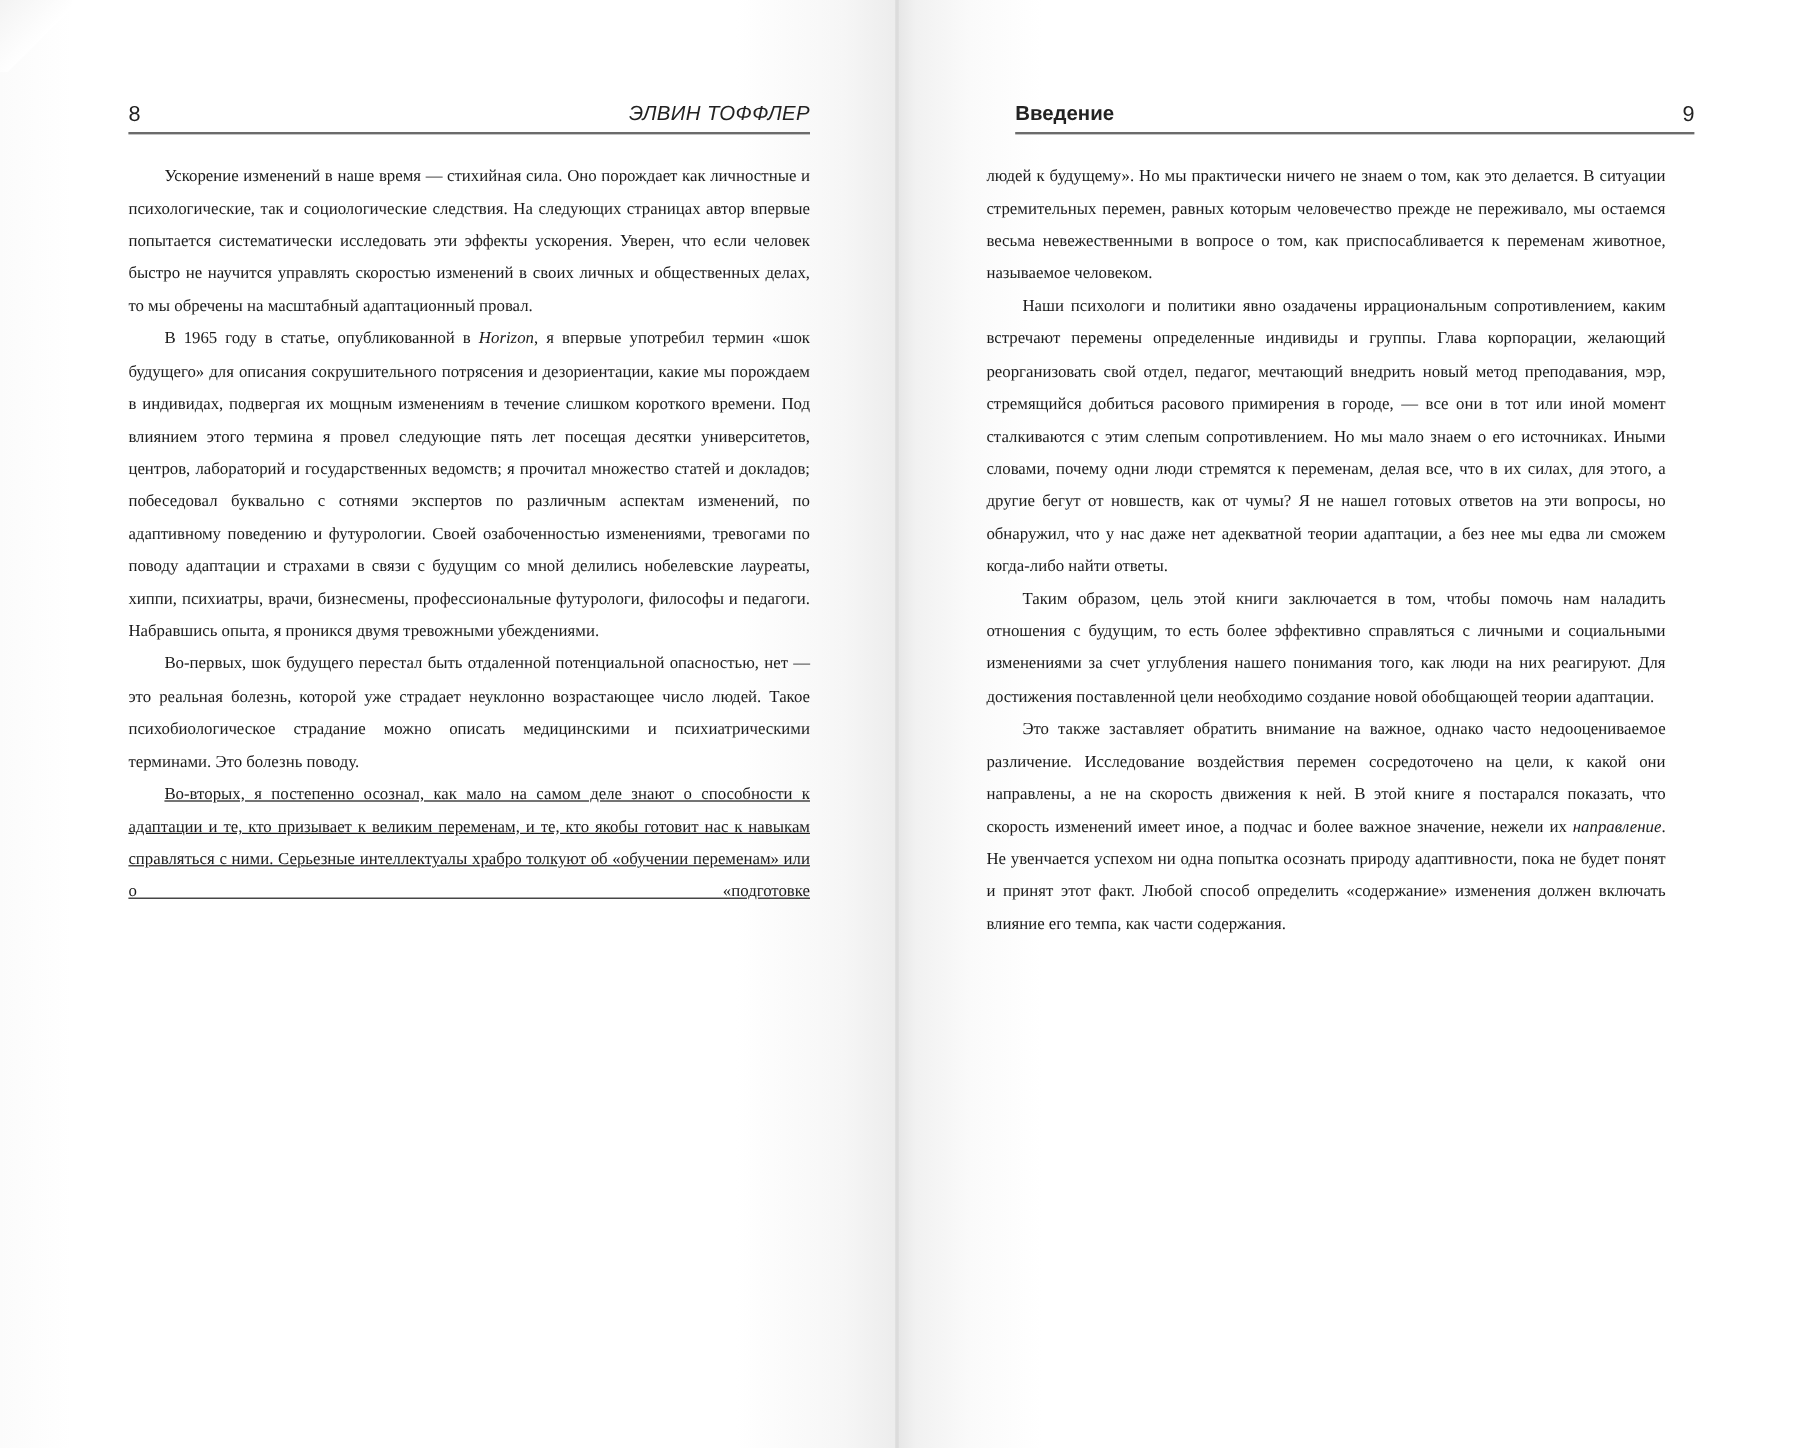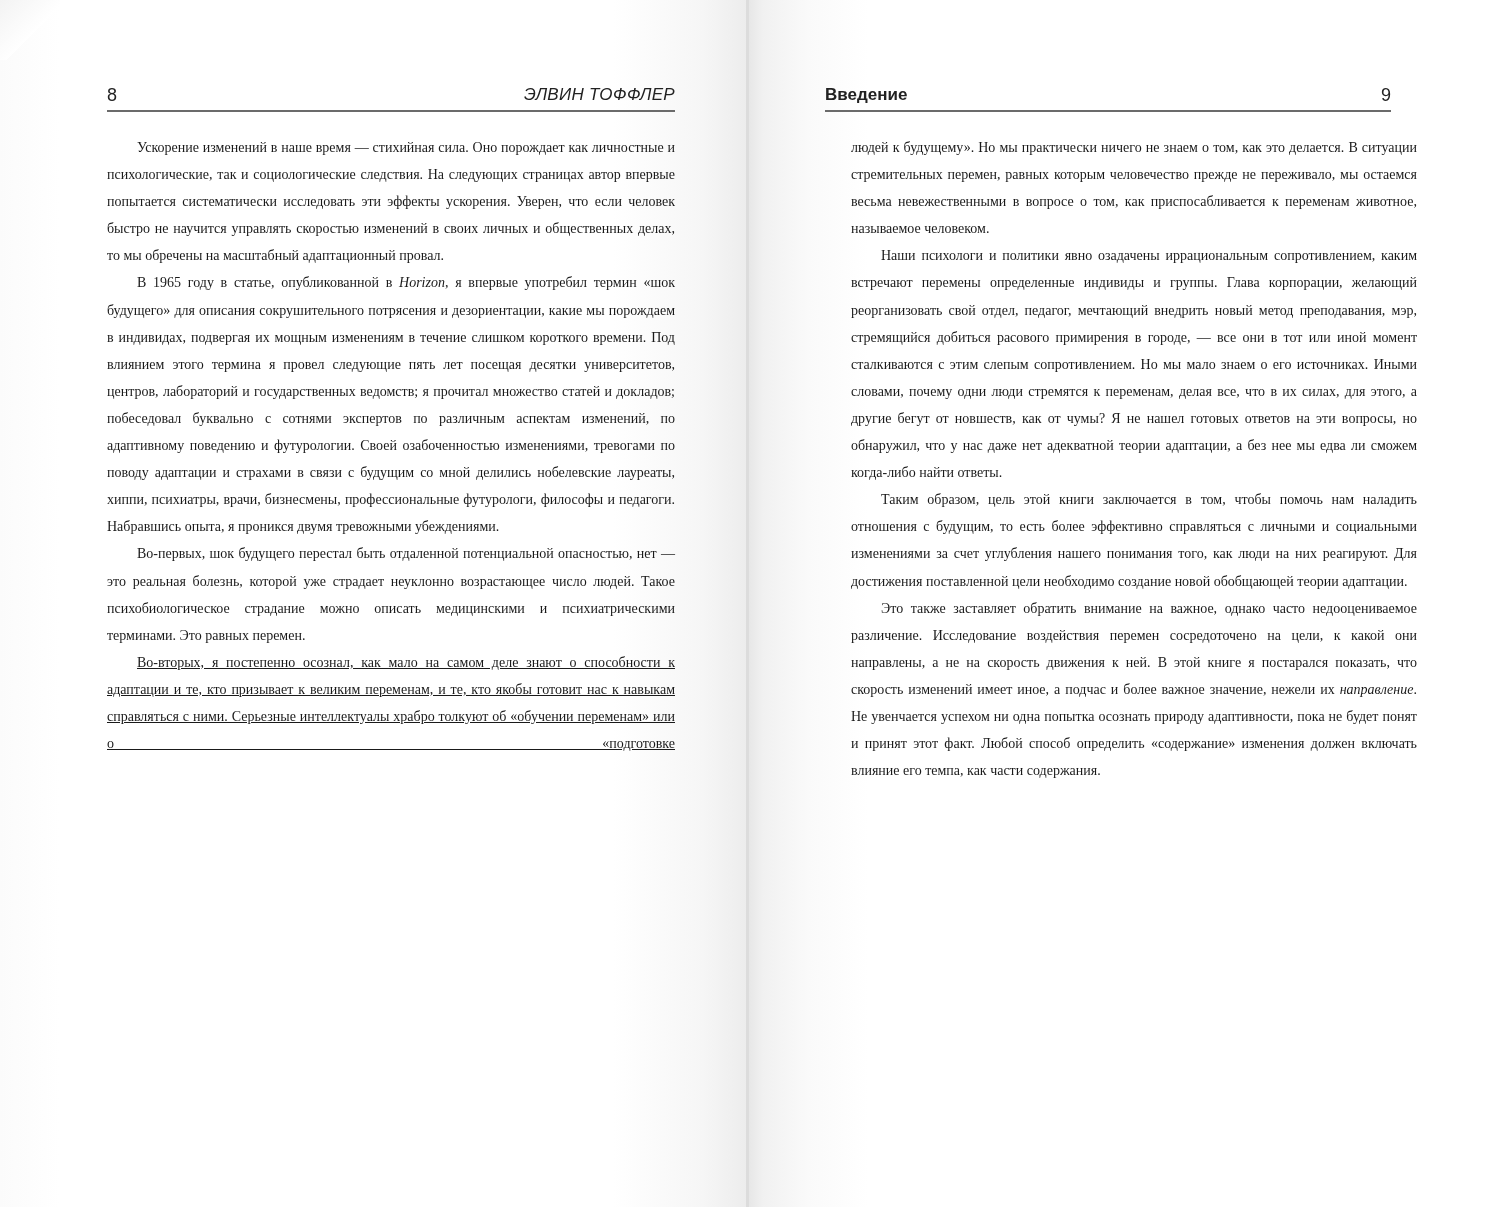--- a/index.html
+++ b/index.html
@@ -29,31 +29,31 @@
   }
   .running-head {
     position: absolute; top: 78px; height: 28px;
     display: flex; justify-content: space-between; align-items: flex-end;
     border-bottom: 2px solid #6b6b6b;
     font-family: "Liberation Sans", "DejaVu Sans", sans-serif;
     font-size: 17px; line-height: 22px; padding-bottom: 4px;
     color: #222;
   }
   .left-head { left: 107px; width: 568px; }
-  .right-head { left: 825px; width: 566px; }
+  .right-head { left: 846px; width: 566px; }
   .head-section { font-weight: bold; }
   .folio { font-size: 18px; }
   .author { letter-spacing: 0.3px; font-style: italic; }
   .body-text {
     position: absolute; top: 134px;
     font-size: 14px; line-height: 27.1px;
     text-align: justify; hyphens: manual;
   }
   .left-body { left: 107px; width: 568px; }
-  .right-body { left: 851px; width: 566px; }
+  .right-body { left: 822px; width: 566px; }
   .body-text p { margin: 0; text-indent: 30px; }
   .body-text p.cont { text-indent: 0; }
   .body-text em { font-style: italic; }
 </style>
 </head>
 <body>
 
 <div class="spread">
   <div class="page-left"></div>
   <div class="page-right"></div>
@@ -61,21 +61,21 @@
   <div class="corner-fold"></div>
 
   <div class="running-head left-head">
     <span class="folio">8</span>
     <span class="author">ЭЛВИН ТОФФЛЕР</span>
   </div>
 
   <div class="body-text left-body">
     <p>Ускорение изменений в наше время — стихийная сила. Оно порождает как личностные и психологические, так и социологические следствия. На следующих страницах автор впервые попытается систематически исследовать эти эффекты ускорения. Уверен, что если человек быстро не научится управлять скоростью изменений в своих личных и общественных делах, то мы обречены на масштабный адаптационный провал.</p>
     <p><span>В 1965 году в статье, опубликованной в </span><em>Horizon</em><span>, я впервые употребил термин «шок будущего» для описания сокрушительного потрясения и дезориентации, какие мы порождаем в индивидах, подвергая их мощным изменениям в течение слишком короткого времени. Под влиянием этого термина я провел следующие пять лет посещая десятки университетов, центров, лабораторий и государственных ведомств; я прочитал множество статей и докладов; побеседовал буквально с сотнями экспертов по различным аспектам изменений, по адаптивному поведению и футурологии. Своей озабоченностью изменениями, тревогами по поводу адаптации и страхами в связи с будущим со мной делились нобелевские лауреаты, хиппи, психиатры, врачи, бизнесмены, профессиональные футурологи, философы и педагоги. Набравшись опыта, я проникся двумя тревожными убеждениями.</span></p>
-    <p>Во-первых, шок будущего перестал быть отдаленной потенциальной опасностью, нет — это реальная болезнь, которой уже страдает неуклонно возрастающее число людей. Такое психобиологическое страдание можно описать медицинскими и психиатрическими терминами. Это равных перемен.</p>
+    <p>Во-первых, шок будущего перестал быть отдаленной потенциальной опасностью, нет — это реальная болезнь, которой уже страдает неуклонно возрастающее число людей. Такое психобиологическое страдание можно описать медицинскими и психиатрическими терминами. Это болезнь поводу.</p>
     <p style="text-align-last: justify; text-decoration: underline;">Во-вторых, я постепенно осознал, как мало на самом деле знают о способности к адаптации и те, кто призывает к великим переменам, и те, кто якобы готовит нас к навыкам справляться с ними. Серьезные интеллектуалы храбро толкуют об «обучении переменам» или о «подготовке</p>
   </div>
 
   <div class="running-head right-head">
     <span class="head-section">Введение</span>
     <span class="folio">9</span>
   </div>
 
   <div class="body-text right-body">
     <p class="cont">людей к будущему». Но мы практически ничего не знаем о том, как это делается. В ситуации стремительных перемен, равных которым человечество прежде не переживало, мы остаемся весьма невежественными в вопросе о том, как приспосабливается к переменам животное, называемое человеком.</p>

